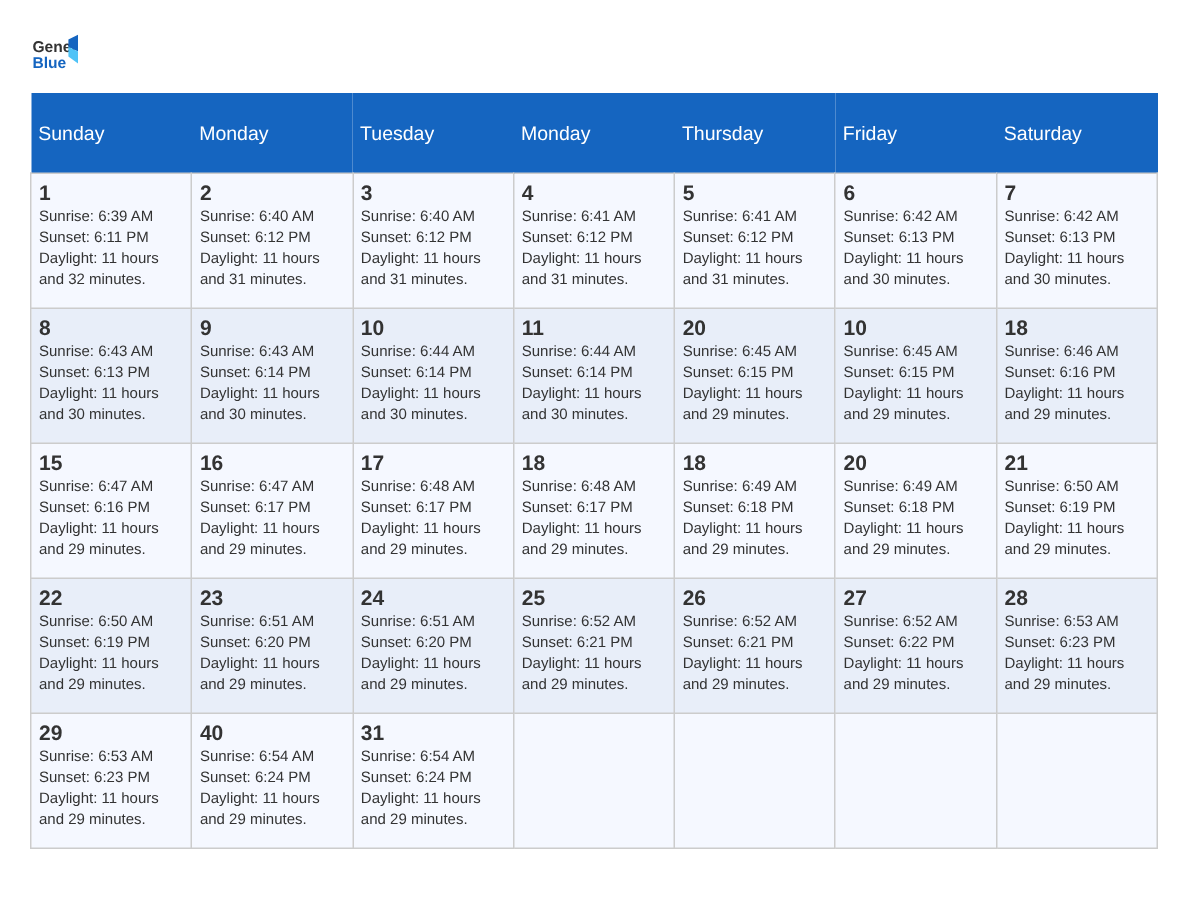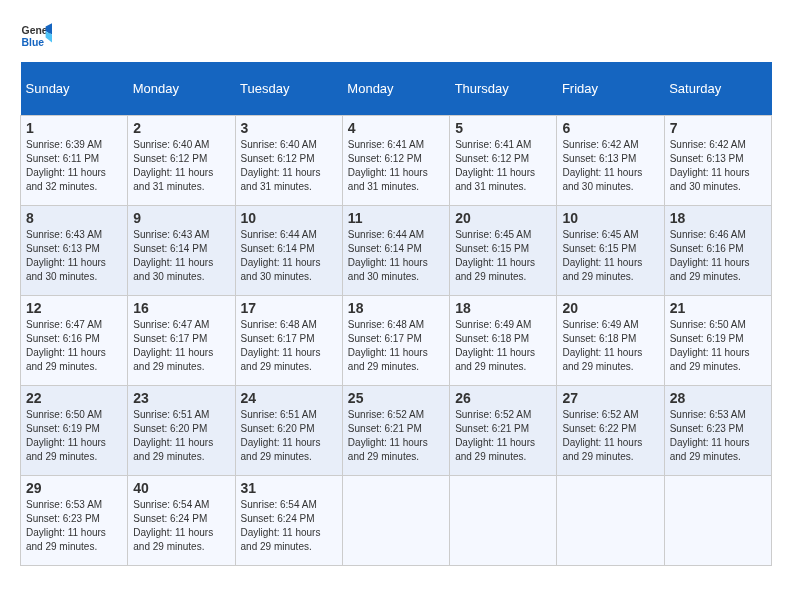--- a/index.html
+++ b/index.html
@@ -191,21 +191,21 @@
         </td>
         <td>
           <span class="day-num">18</span>
           <div class="day-info" style="white-space: pre-line;">Sunrise: 6:46 AM
 Sunset: 6:16 PM
 Daylight: 11 hours and 29 minutes.</div>
         </td>
       </tr>
       <tr>
         <td>
-          <span class="day-num">12</span>
+          <span class="day-num">15</span>
           <div class="day-info" style="white-space: pre-line;">Sunrise: 6:47 AM
 Sunset: 6:16 PM
 Daylight: 11 hours and 29 minutes.</div>
         </td>
         <td>
           <span class="day-num">16</span>
           <div class="day-info" style="white-space: pre-line;">Sunrise: 6:47 AM
 Sunset: 6:17 PM
 Daylight: 11 hours and 29 minutes.</div>
         </td>

